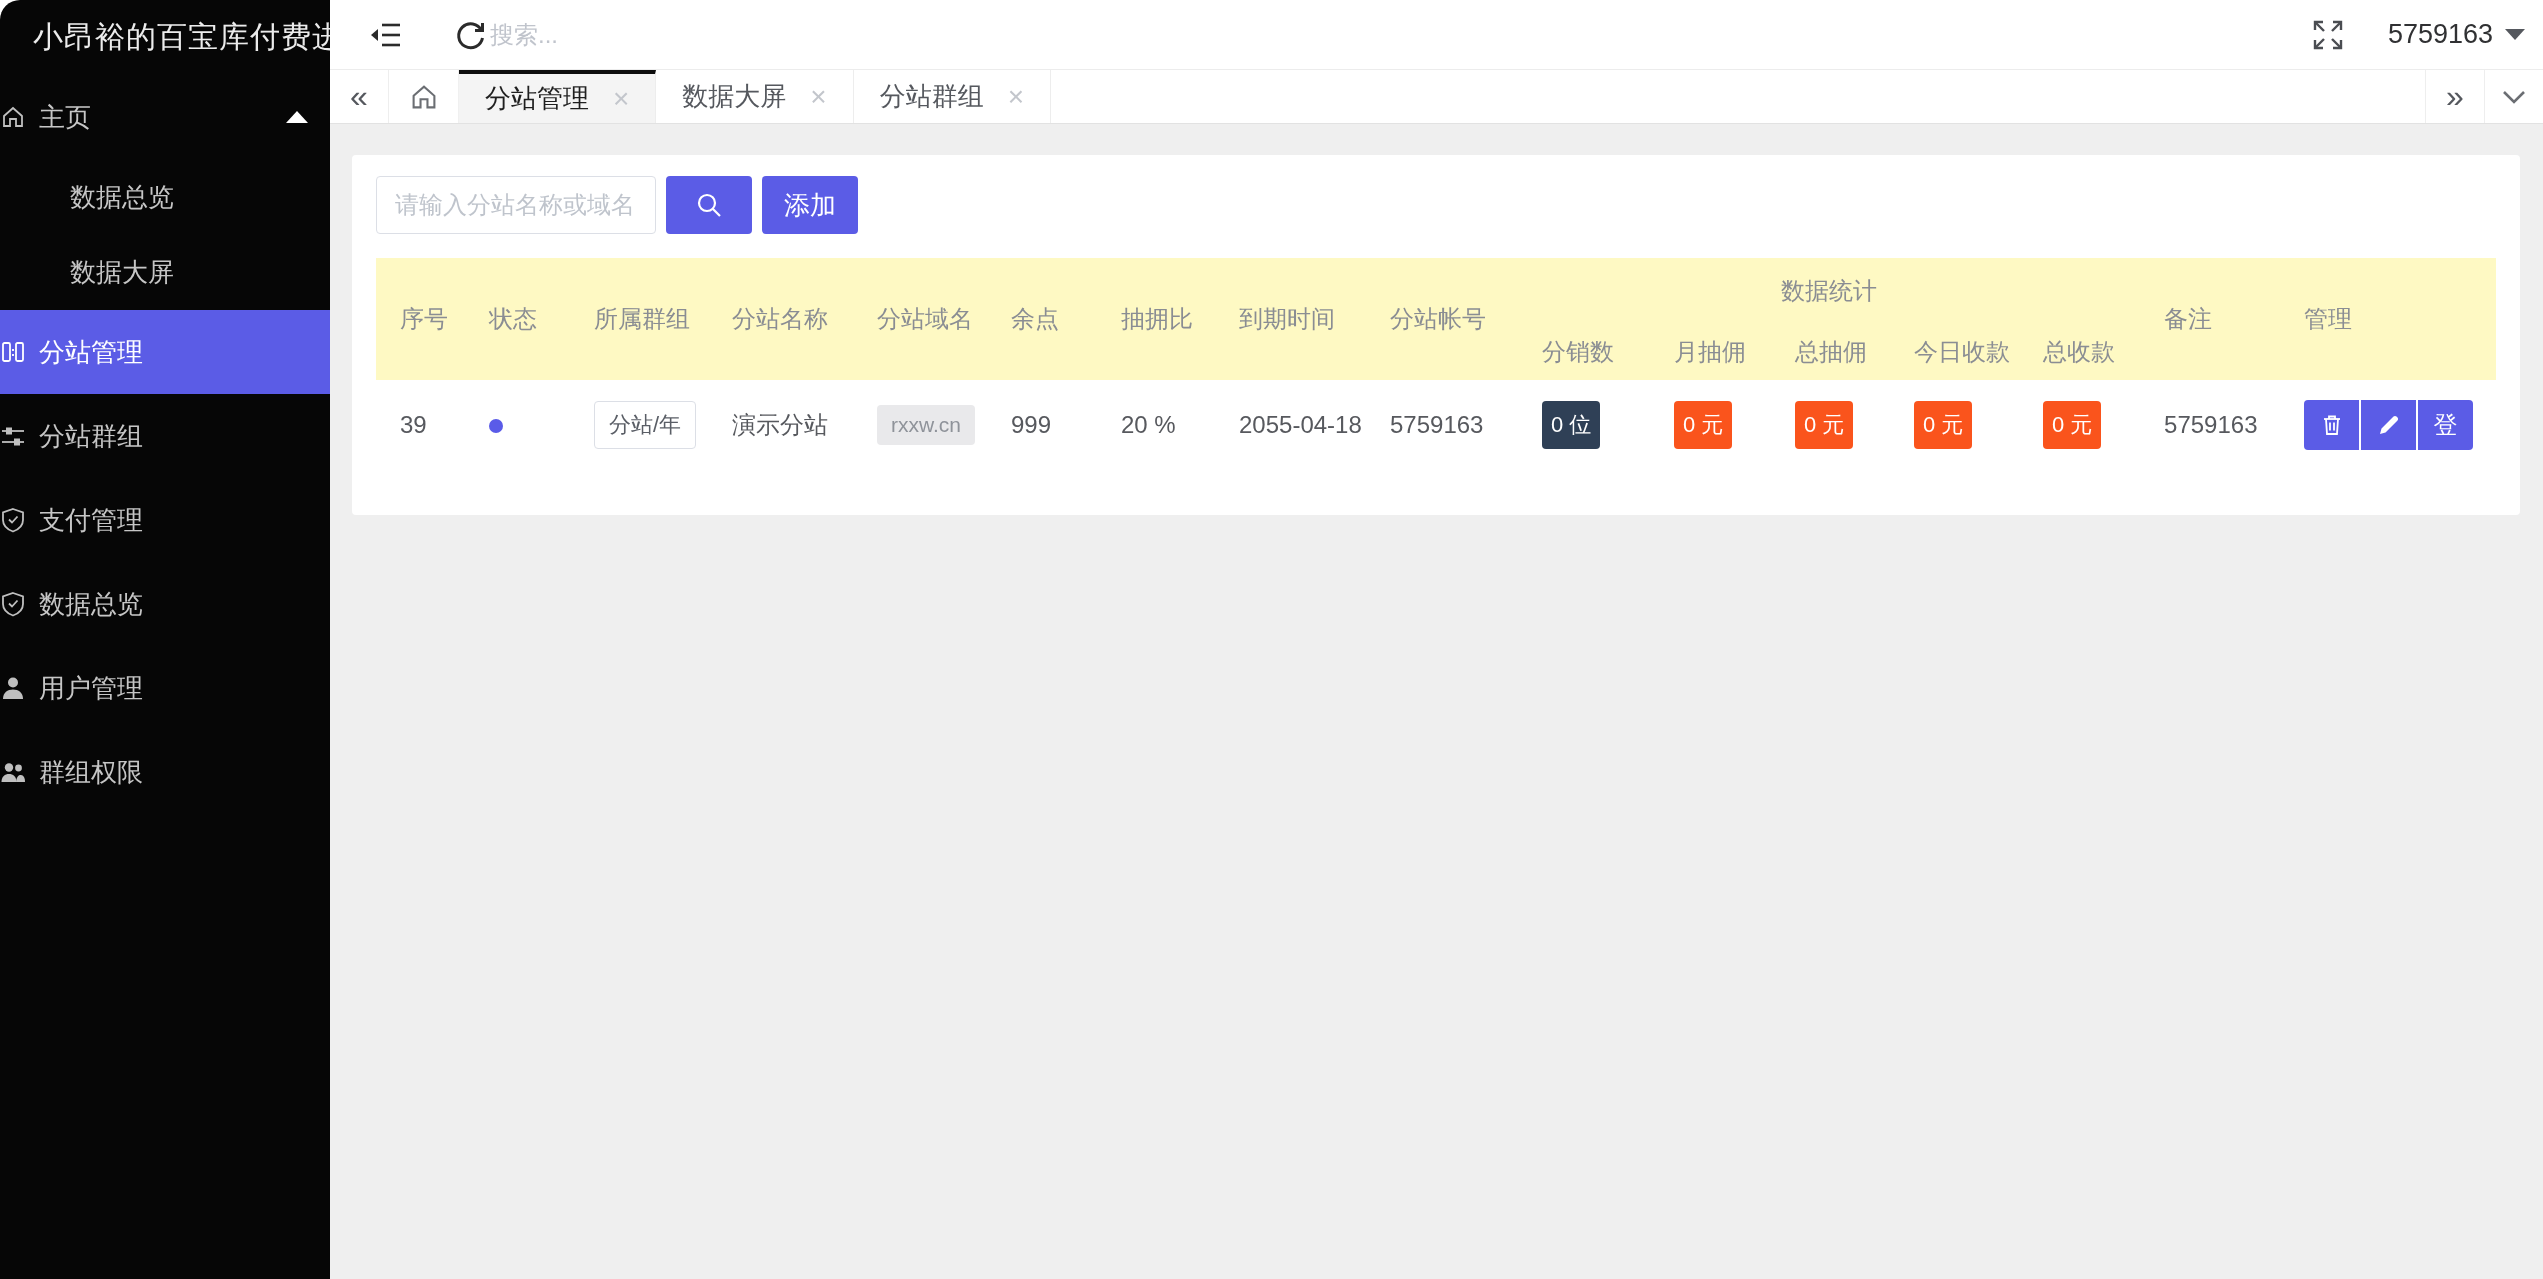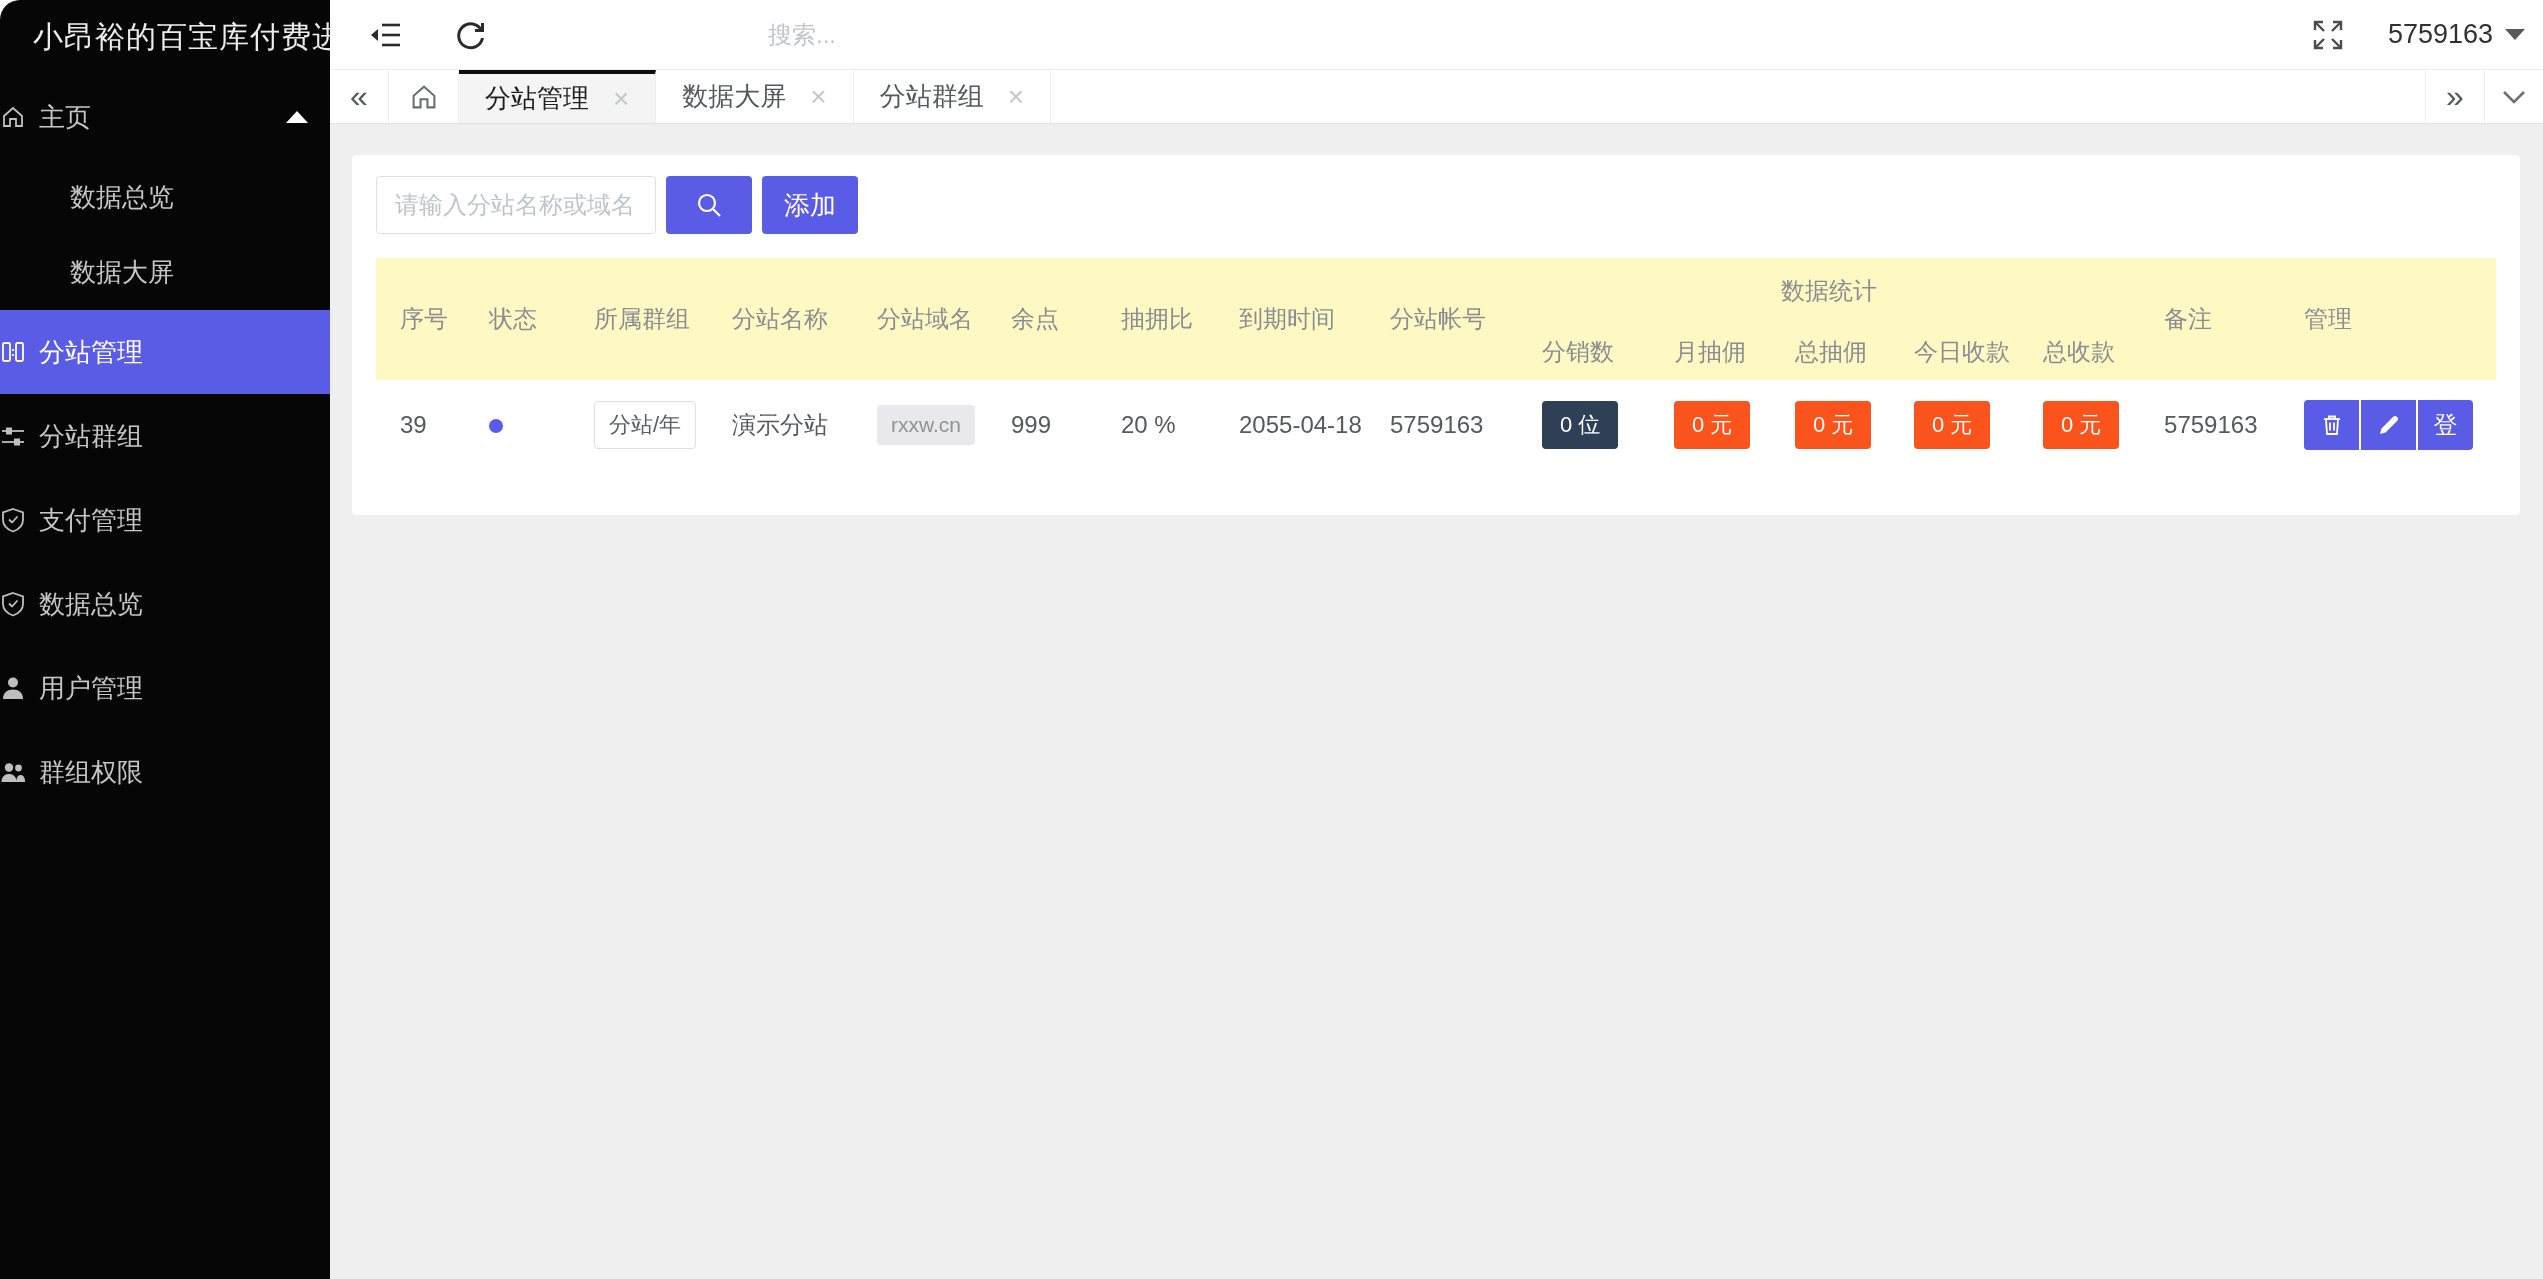--- a/index.html
+++ b/index.html
@@ -23,21 +23,21 @@
   .active svg.sideicon { stroke:#ffffff; }
   svg.sideicon.fill { fill:#bfbfbf; stroke:none; }
 
   
   .main { flex:1; display:flex; flex-direction:column; min-width:0; }
 
   .topbar { height:70px; background:#fff; display:flex; align-items:center; border-bottom:1px solid #ececec; }
   .fold { margin-left:38px; }
   .refresh { margin-left:48px; }
   .iconbtn { width:36px; height:36px; display:flex; align-items:center; justify-content:center; cursor:pointer; }
-  .topsearch { margin-left:50px; border:none; outline:none; font-size:24px; color:#606266; width:300px; background:transparent;text-align:right; }
+  .topsearch { border:none; outline:none; font-size:24px; color:#606266; width:300px; background:transparent; }
   .topsearch::placeholder { color:#c0c4cc; }
   .spacer { flex:1; }
   .fullscreen { margin-right:42px; }
   .user { display:flex; align-items:center; margin-right:18px; cursor:pointer; }
   .username { font-size:27px; color:#303133; }
   .caret-down { margin-left:12px; width:0; height:0; border-left:10px solid transparent;
                 border-right:10px solid transparent; border-top:11px solid #55585e; }
 
   .tabbar { height:54px; background:#fff; display:flex; align-items:stretch; border-bottom:1px solid #e2e2e2; }
   .tab-cell { width:59px; display:flex; align-items:center; justify-content:center; border-right:1px solid #eeeeee;
@@ -66,21 +66,21 @@
                    text-align:left; padding:0 0 0 24px; vertical-align:middle; }
   .grid thead tr.r1 th { height:66px; }
   .grid thead tr.r2 th { height:56px; }
   .grid thead th.group { text-align:center; padding-left:0; }
   .grid td { height:90px; font-size:24px; color:#57595e; padding-left:24px; vertical-align:middle; background:#fff; }
   .dot { display:inline-block; width:14px; height:14px; border-radius:50%; background:#5a5be8; }
   .tag-outline { display:inline-block; border:1px solid #dcdfe6; background:#fff; border-radius:4px;
                  padding:8px 14px; font-size:22px; color:#5a5e66; }
   .tag-info { display:inline-block; background:#e9e9eb; border-radius:4px; padding:8px 14px;
               font-size:21px; color:#8f939a; }
-  .badge { display:inline-block; border-radius:4px; padding:9px 18px; font-size:22px; color:#fff; white-space:nowrap; }
+  .badge { display:inline-block; border-radius:4px; padding:9px 9px; font-size:22px; color:#fff; white-space:nowrap; }
   .badge.dark { background:#2f4056; }
   .badge.orange { background:#fa541c; }
   .btn-group { display:inline-flex; gap:2px; }
   .btn-group .action { width:55px; height:50px; background:#5b5ce6; border:none; color:#fff;
                        display:flex; align-items:center; justify-content:center; cursor:pointer; font-size:24px; }
   .btn-group .action:first-child { border-radius:4px 0 0 4px; }
   .btn-group .action:last-child { border-radius:0 4px 4px 0; }
 </style>
 </head>
 <body>

